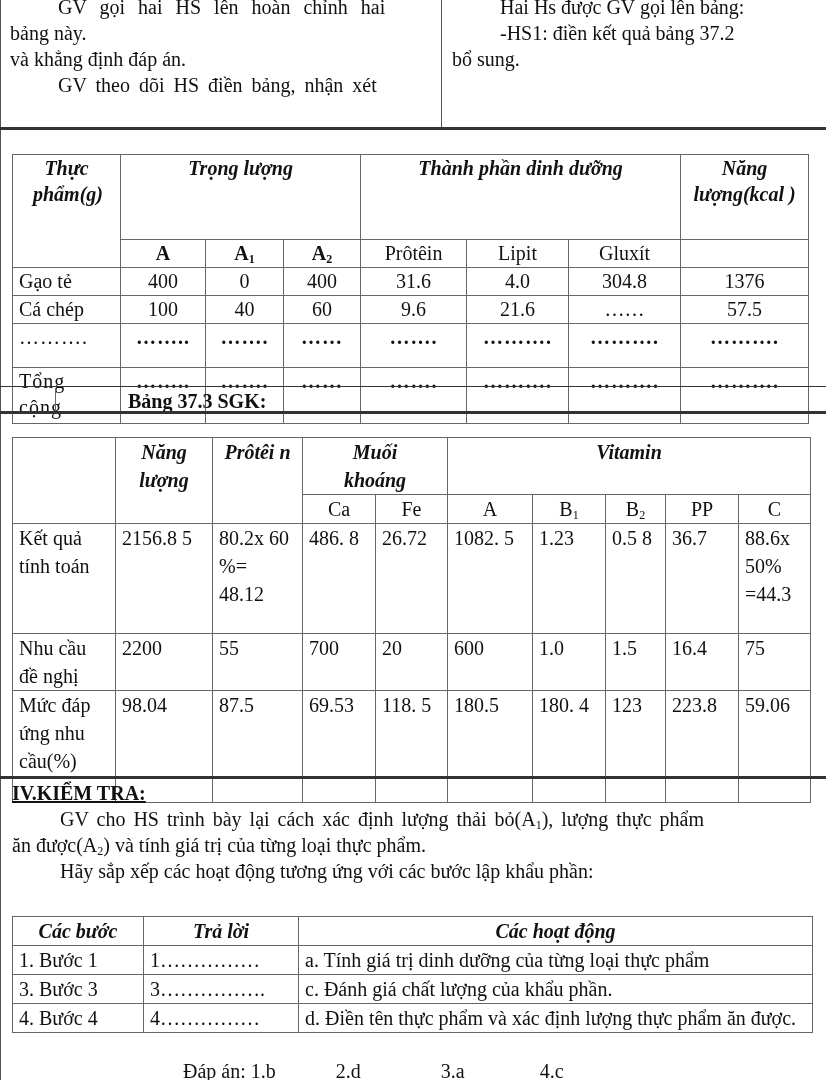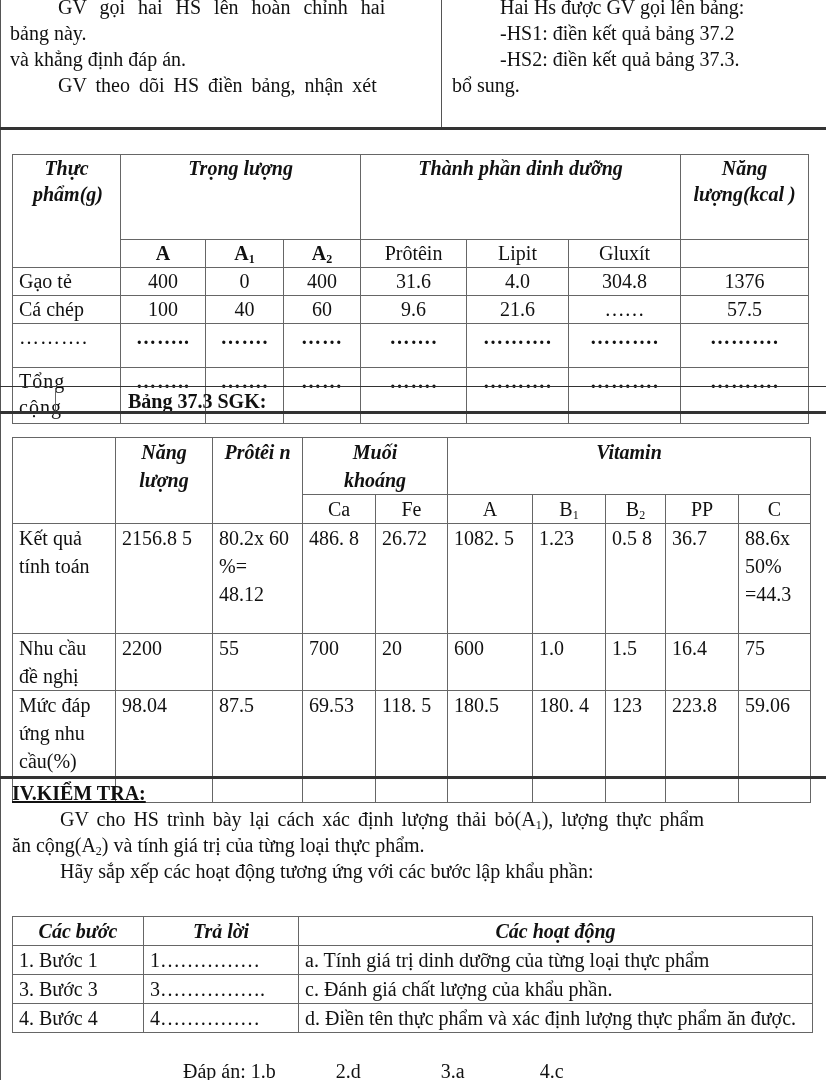--- a/index.html
+++ b/index.html
@@ -59,21 +59,20 @@
 
 <div class="abs top-left">
   <span class="line para indent" style="word-spacing:8px;">GV gọi hai HS lên hoàn chỉnh hai</span>
   <span class="line">bảng này.</span>
   <span class="line">và khẳng định đáp án.</span>
   <span class="line indent" style="word-spacing:4px;">GV theo dõi HS điền bảng, nhận xét</span>
 </div>
 <div class="abs top-right">
   <span class="line indent">Hai Hs được GV gọi lên bảng:</span>
   <span class="line indent">-HS1: điền kết quả bảng 37.2</span>
-  <span class="line indent">-HS2: điền kết quả bảng 37.3.</span>
   <span class="line">bổ sung.</span>
 </div>
 
 <table id="t1">
   <colgroup>
     <col style="width:108px">
       <col style="width:85px">
       <col style="width:78px">
       <col style="width:77px">
     <col style="width:106px">
@@ -212,21 +211,21 @@
     <td>59.06</td>
   </tr>
 </tbody>
   </table>
 
 <div class="hline thick" style="left:0;top:776px;width:826px;"></div>
 
 <div class="abs sec">IV.KIỂM TRA:</div>
 <div class="abs sec-text">
   <span class="line indent" style="word-spacing:3px;"><span>GV cho HS trình bày lại cách xác định lượng thải bỏ(A</span><sub>1</sub><span>), lượng thực phẩm</span></span>
-  <span class="line"><span>ăn cộng(A</span><sub>2</sub><span>) và tính giá trị của từng loại thực phẩm.</span></span>
+  <span class="line"><span>ăn được(A</span><sub>2</sub><span>) và tính giá trị của từng loại thực phẩm.</span></span>
   <span class="line indent">Hãy sắp xếp các hoạt động tương ứng với các bước lập khẩu phần:</span>
 </div>
 
 <table id="t3">
   <colgroup>
     <col style="width:131px">
       <col style="width:155px">
       <col style="width:514px">
   </colgroup>
   <tbody>

